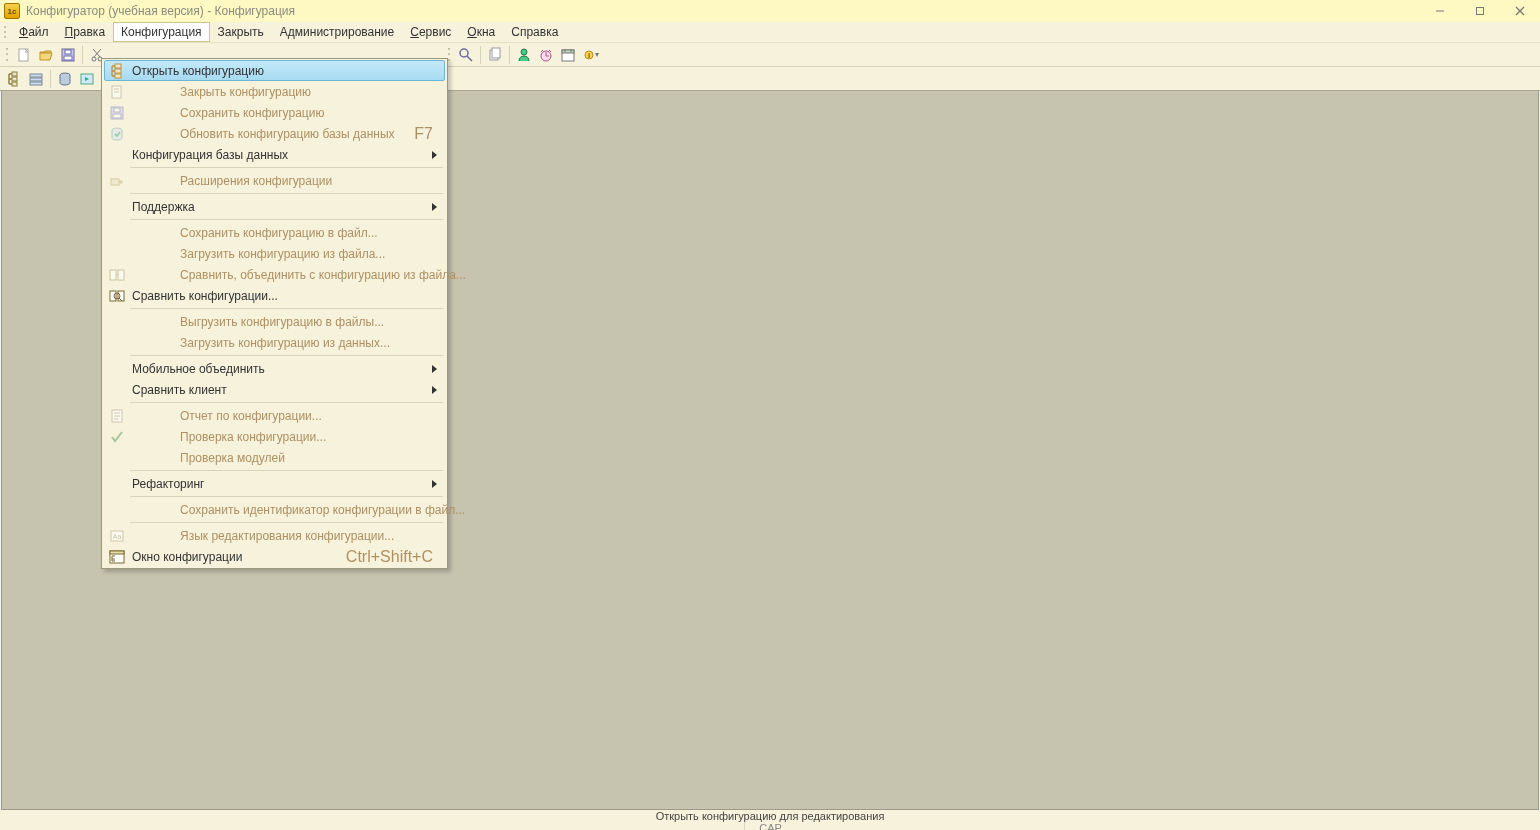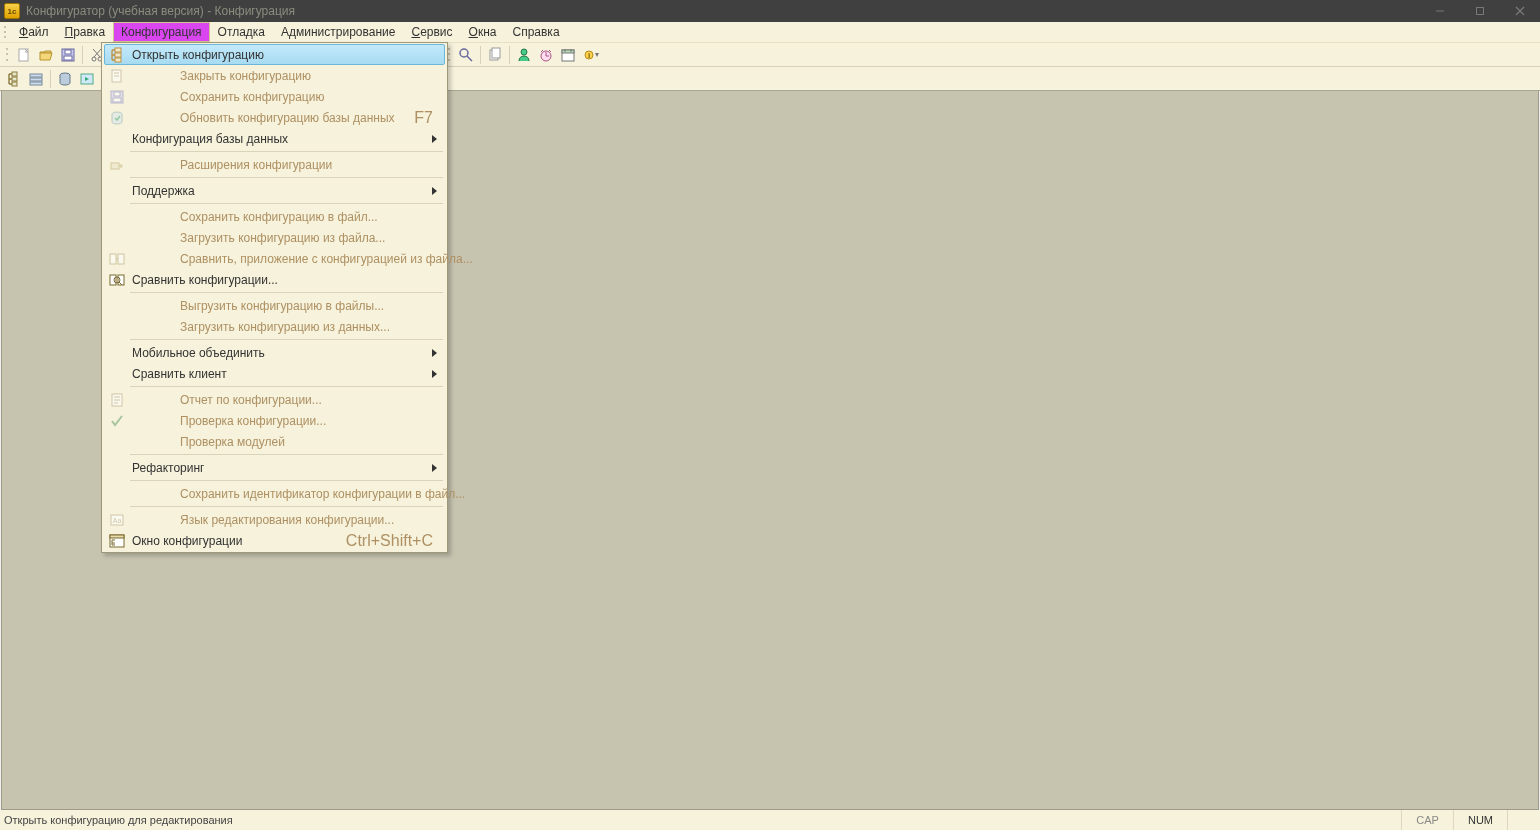--- a/index.html
+++ b/index.html
@@ -9,21 +9,21 @@
     font-size: 12px;
     background: #f2f2f2;
     display: flex;
     flex-direction: column;
     color: #333;
   }
 
   
   .titlebar {
     height: 22px;
-    background: #404040;
+    background: #fef9c3;
     display: flex;
     align-items: center;
     padding: 0 4px;
     position: relative;
   }
   .titlebar .app-icon {
     width: 16px; height: 16px;
     background: linear-gradient(#f7d14a, #e2a100);
     border: 1px solid #a07400;
     border-radius: 2px;
@@ -71,21 +71,21 @@
   .menubar .grip span { width:2px; height:2px; background:#b8b39a; border-radius:50%; }
   .menubar .menu-item {
     padding: 0 8px;
     display: flex; align-items: center;
     color: #333;
     font-size: 12px;
     cursor: default;
     white-space: nowrap;
   }
   .menubar .menu-item.active {
-    background: #d946ef;
+    background: #ffffff;
     border: 1px solid #d0c48f;
     padding: 0 7px;
   }
   .mnemonic { text-decoration: underline; }
 
   
   .toolbars {
     height: 24px;
     background: #f6f2db;
     border-bottom: 1px solid #d5d0b7;
@@ -125,35 +125,36 @@
 
   
   .statusbar {
     height: 20px;
     background: #f6f2db;
     display: flex;
     align-items: center;
     padding: 0 4px;
     font-size: 11px;
     color: #444;
+    flex-direction: column;
   }
   .statusbar .status-text { flex: 1; }
   .statusbar .cell {
     padding: 0 14px;
     border-left: 1px solid #dcd7bd;
     color: #888;
     height: 100%;
     display: flex; align-items: center;
   }
   .statusbar .cell.on { color: #333; }
 
   
   .dropdown {
     position: absolute;
-    left: 101px; top: 42px;
+    left: 101px; top: 58px;
     width: 347px;
     background: #f6f2db;
     border: 1px solid #9e987b;
     box-shadow: 3px 3px 4px rgba(0,0,0,0.2);
     z-index: 100;
     padding: 1px 2px;
   }
   .dd-item {
     display: flex;
     align-items: center;
@@ -235,21 +236,21 @@
   <div class="grip">
       <span></span>
       <span></span>
       <span></span>
     </div>
 
   <div id="menubar-items" style="display:flex;align-items:stretch;">
       <div class="menu-item"><span class="mnemonic">Ф</span>айл</div>
       <div class="menu-item"><span class="mnemonic">П</span>равка</div>
       <div class="menu-item active">Конфигурация</div>
-      <div class="menu-item">Отладка</div>
+      <div class="menu-item">Закрыть</div>
       <div class="menu-item">Администрирование</div>
       <div class="menu-item"><span class="mnemonic">С</span>ервис</div>
       <div class="menu-item"><span class="mnemonic">О</span>кна</div>
       <div class="menu-item">Справка</div>
     </div>
 </div>
 
 <div class="toolbars">
   <div class="grip">
       <span></span>
@@ -449,21 +450,21 @@
       <span>Загрузить конфигурацию из файла...</span>
     </div>
     <div class="dd-item disabled">
       <span class="dd-icon">
         <svg viewBox="0 0 16 16">
           <rect x="1" y="3" width="6" height="10" fill="#fff" stroke="#b0a070"></rect>
           <rect x="9" y="3" width="6" height="10" fill="#fff" stroke="#b0a070"></rect>
           <path d="M7 8h2" stroke="#b0a070"></path>
         </svg>
       </span>
-      <span>Сравнить, приложение с конфигурацией из файла...</span>
+      <span>Сравнить, объединить с конфигурацию из файла...</span>
     </div>
     <div class="dd-item">
       <span class="dd-icon">
         <svg viewBox="0 0 16 16">
           <rect x="1" y="3" width="6" height="10" fill="#fff" stroke="#7a6a30"></rect>
           <rect x="9" y="3" width="6" height="10" fill="#fff" stroke="#7a6a30"></rect>
           <circle cx="8" cy="8" r="3" fill="none" stroke="#7a6a30"></circle>
           <line x1="10" y1="10" x2="13" y2="13" stroke="#7a6a30"></line>
         </svg>
       </span>

